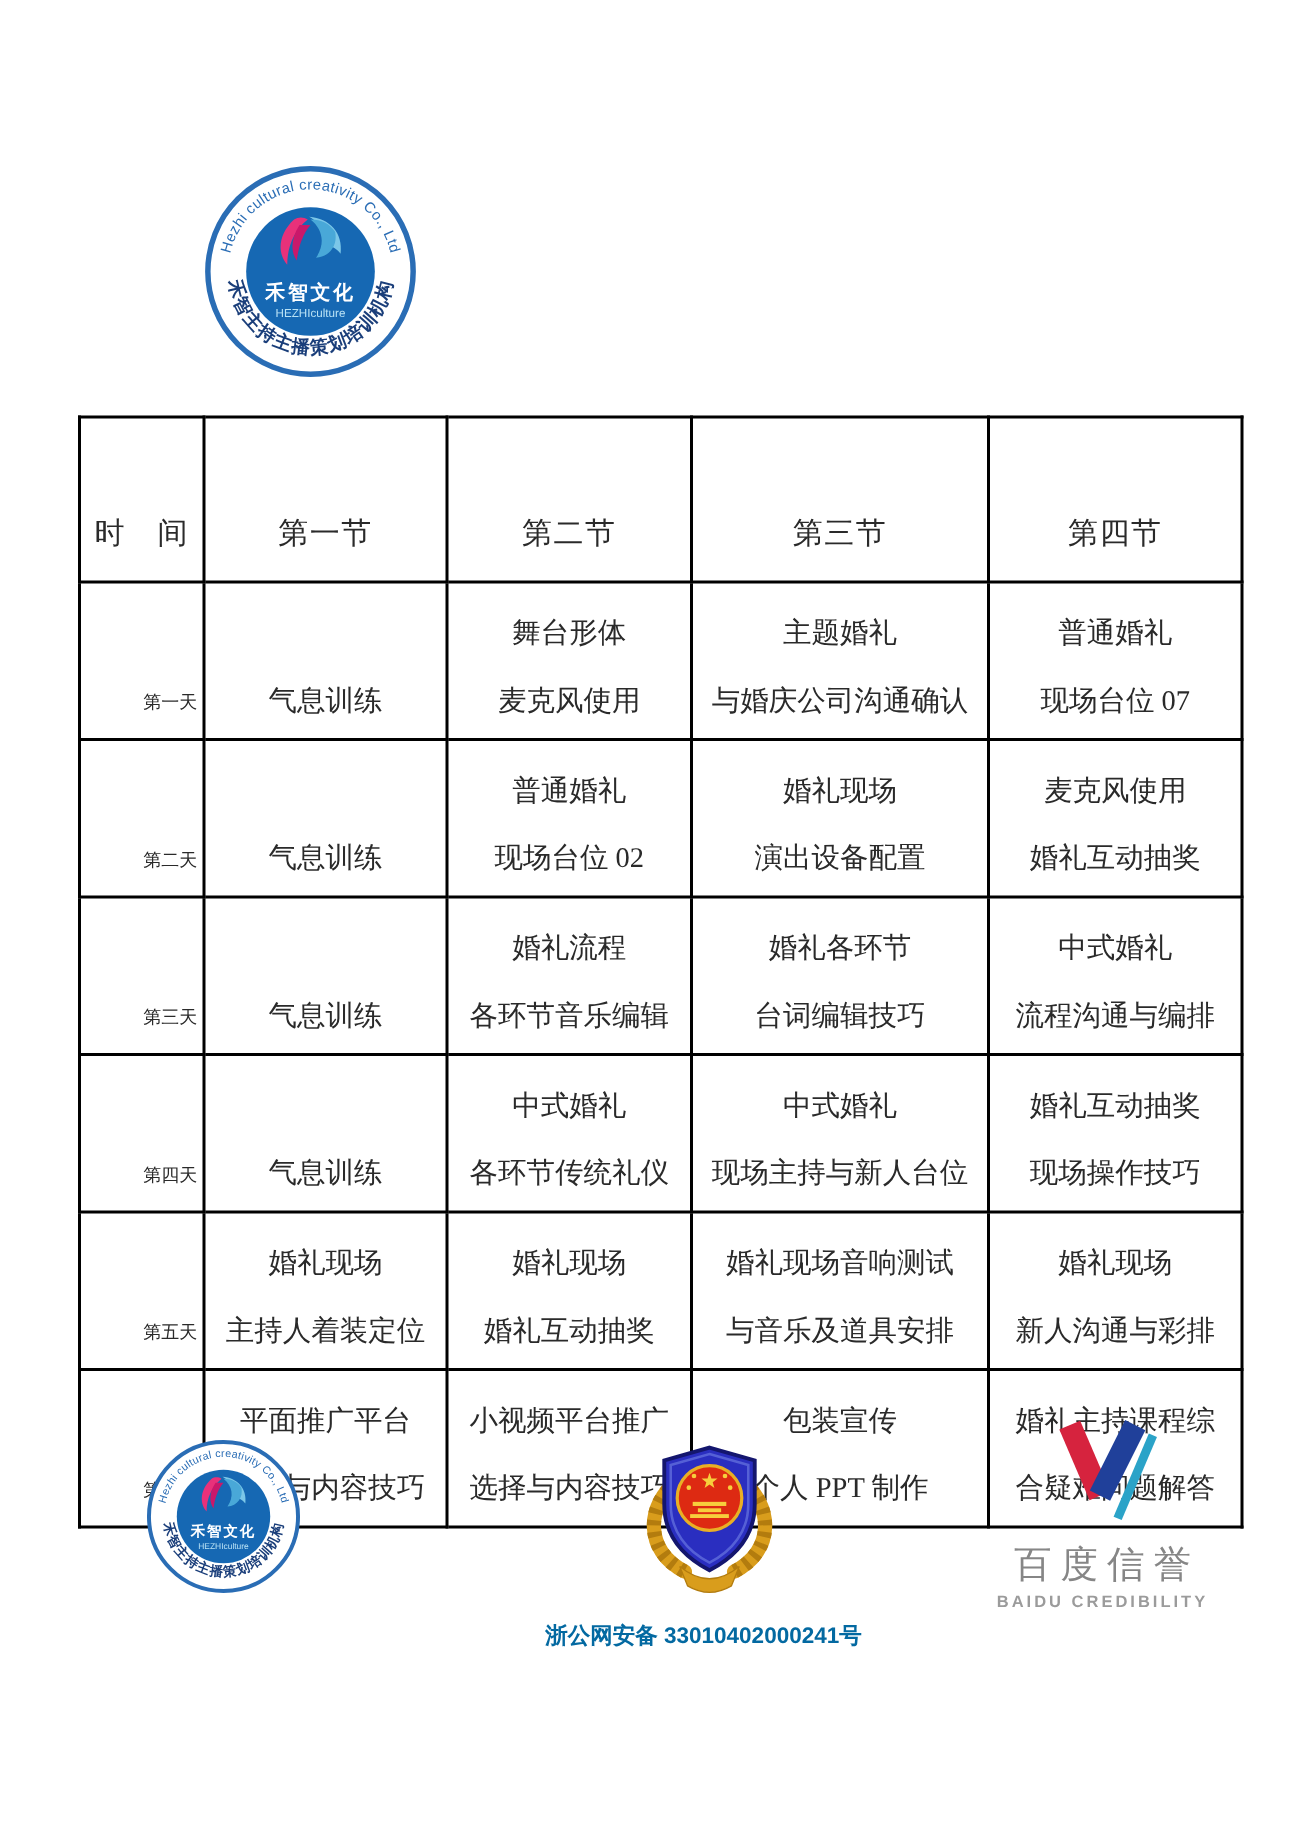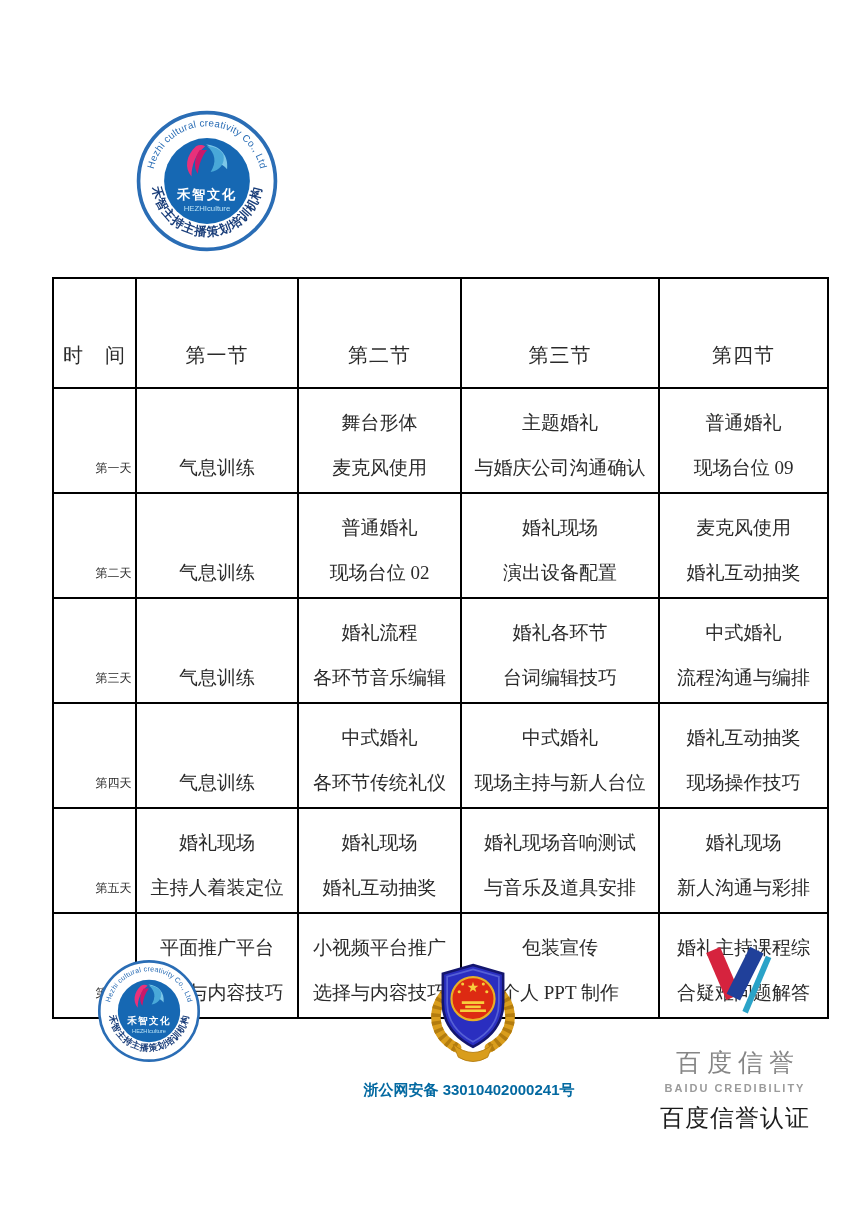--- a/index.html
+++ b/index.html
@@ -47,21 +47,21 @@
   }
   .police-badge{position:absolute;left:417px;top:957px;}
   .police-record{
     position:absolute;left:330px;top:1081px;width:278px;
     text-align:center;font-size:15px;font-weight:bold;color:#0369a1;
     white-space:nowrap;
   }
   .baidu-block{position:absolute;left:638px;top:940px;width:194px;text-align:center;}
   .baidu-v{display:block;margin:0 auto;}
   .baidu-cn{
-    margin-top:22px;font-size:25px;color:#868686;
+    margin-top:2px;font-size:25px;color:#868686;
     letter-spacing:6px;text-indent:6px;white-space:nowrap;
   }
   .baidu-en{
     margin-top:3px;font-size:11px;font-weight:bold;color:#9b9b9b;
     letter-spacing:2px;white-space:nowrap;
   }
   .baidu-cert{
     margin-top:8px;font-size:24px;color:#1b1b1b;
     letter-spacing:1px;white-space:nowrap;
   }
@@ -129,21 +129,21 @@
           <td>
             <div class="cell-line">舞台形体</div>
             <div class="cell-line">麦克风使用</div>
           </td>
           <td>
             <div class="cell-line">主题婚礼</div>
             <div class="cell-line">与婚庆公司沟通确认</div>
           </td>
           <td>
             <div class="cell-line">普通婚礼</div>
-            <div class="cell-line">现场台位 09</div>
+            <div class="cell-line">现场台位 07</div>
           </td>
         </tr>
         <tr>
           <td class="day-cell">
             <div class="cell-line">第二天</div>
           </td>
           <td>
             <div class="cell-line">气息训练</div>
           </td>
           <td>
@@ -272,16 +272,15 @@
   <div class="police-record">浙公网安备 33010402000241号</div>
 
   <div class="baidu-block">
     <svg class="baidu-v" width="84" height="84" viewBox="0 0 100 92">
       <line x1="24" y1="8" x2="48" y2="64" stroke="#d6233e" stroke-width="18"></line>
       <line x1="76" y1="8" x2="48" y2="64" stroke="#20409a" stroke-width="18"></line>
       <line x1="90" y1="16" x2="62" y2="82" stroke="#2ba3c8" stroke-width="7"></line>
     </svg>
     <div class="baidu-cn">百度信誉</div>
     <div class="baidu-en">BAIDU CREDIBILITY</div>
-    <div class="baidu-cert">百度信誉认证</div>
   </div>
 
 </div>
 
 </body></html>

